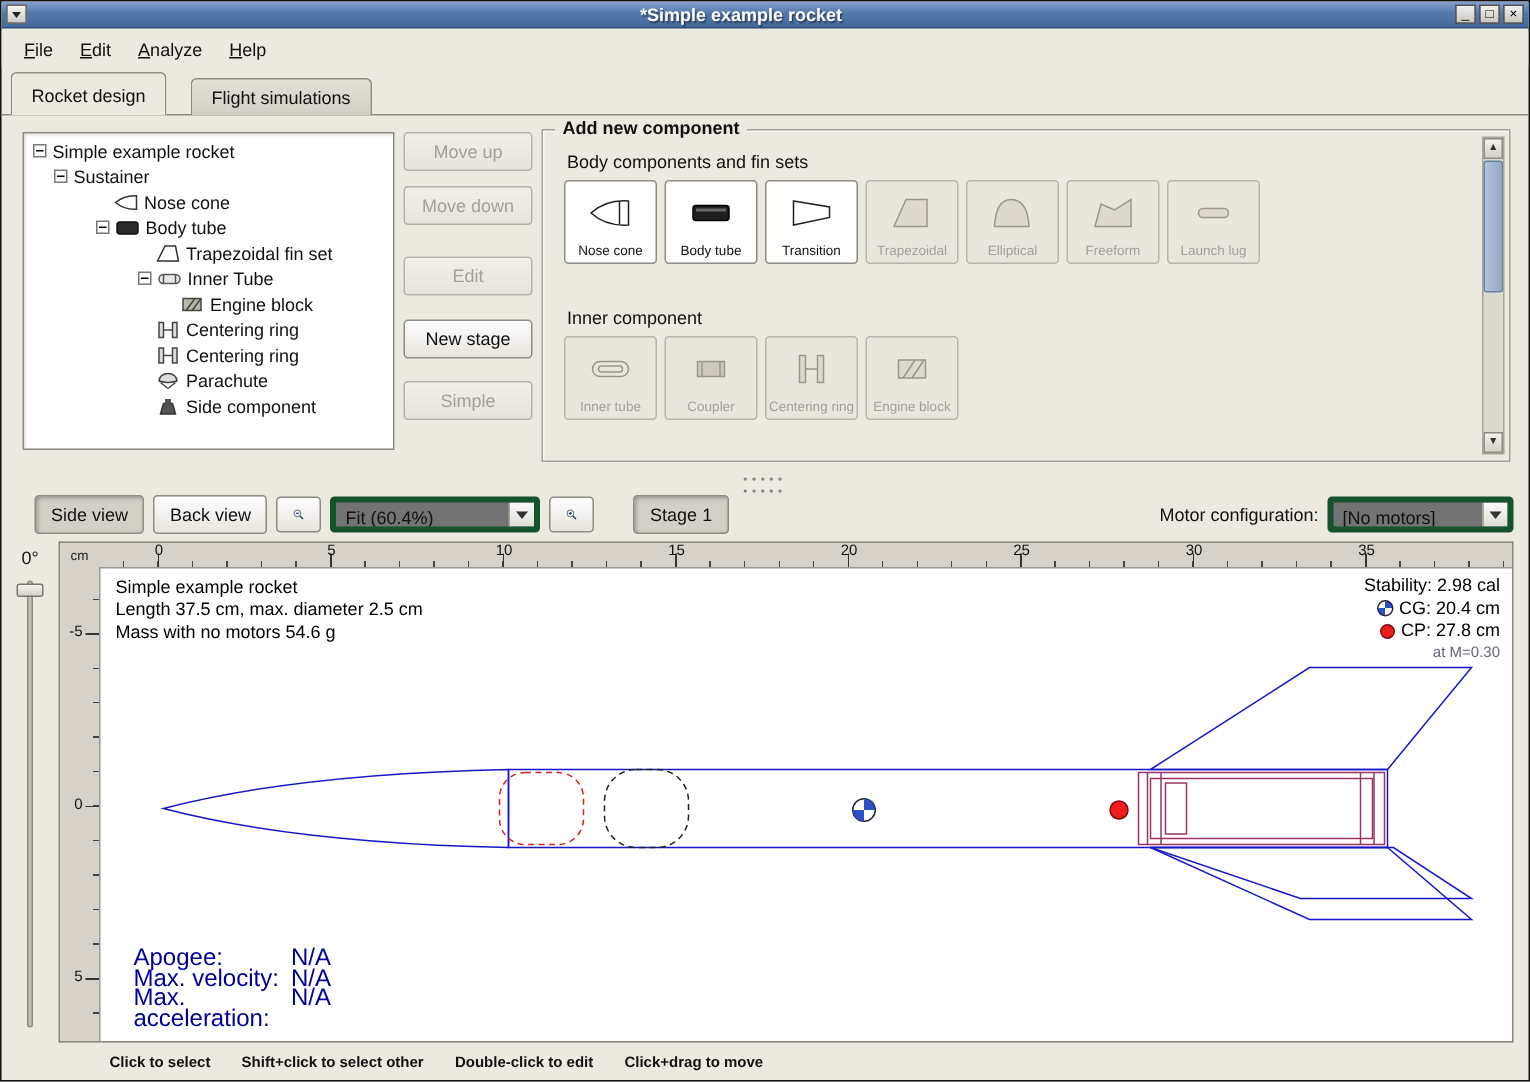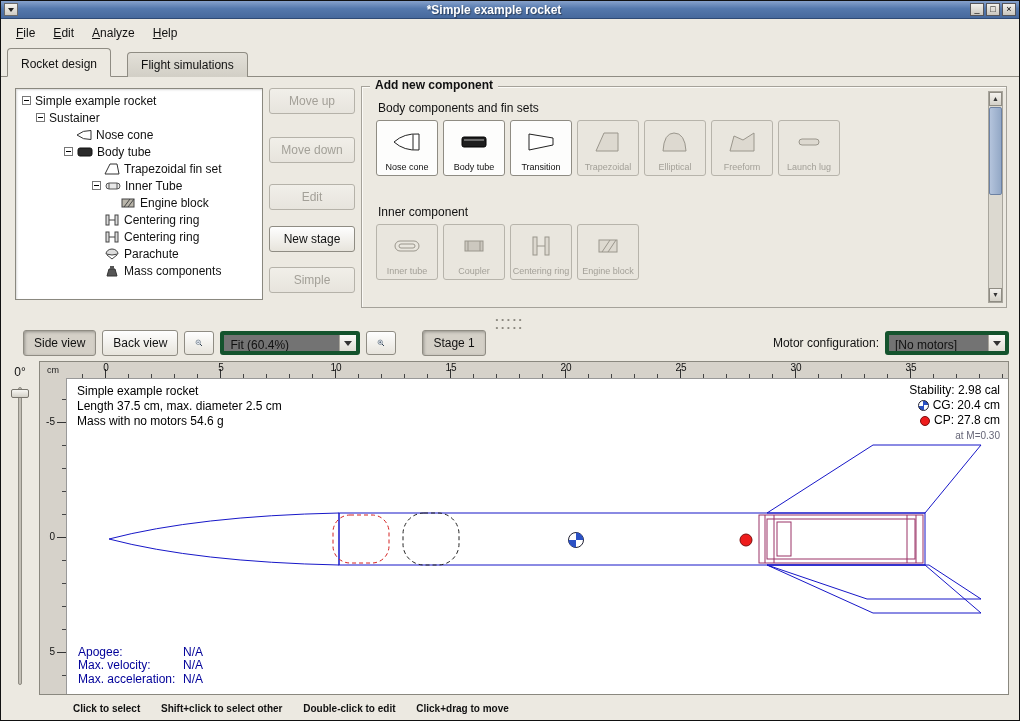--- a/index.html
+++ b/index.html
@@ -106,21 +106,21 @@
   }
   .v-ruler span { position:absolute; right:11px; font-size:10px; color:#111; }
   .canvas { position:absolute; left:26px; top:16px; right:0; bottom:0; background:#fff; border-left:1px solid #999; border-top:1px solid #999; overflow:hidden; }
   .canvas svg { position:absolute; left:0; top:0; }
   .rocket-info { position:absolute; left:10px; top:5px; font-size:12px; line-height:15px; color:#000; }
   .stab-block { position:absolute; right:8px; top:4px; text-align:right; font-size:12px; line-height:15px; color:#000; }
   .stab-row { display:flex; align-items:center; justify-content:flex-end; gap:4px; }
   .cg-mini { width:11px; height:11px; border-radius:50%; border:1px solid #223; background:conic-gradient(#2b51c4 0 90deg, #fff 90deg 180deg, #2b51c4 180deg 270deg, #fff 270deg); }
   .cp-mini { width:10px; height:10px; border-radius:50%; border:1px solid #7c0d0d; background:#ee1c1c; }
   .mach { font-size:10px; color:#667; }
-  .flight-block { position:absolute; left:11px; bottom:8px; font-size:12px; line-height:13.5px; color:#000099; }
+  .flight-block { position:absolute; left:22px; bottom:8px; font-size:16px; line-height:13.5px; color:#000099; }
   .flight-row { display:flex; }
   .flight-row .fl { width:105px; }
   
   .hintbar { position:absolute; left:72px; bottom:6px; font-size:10px; font-weight:bold; color:#111; }
   .hintbar span { margin-right:18px; }
 </style>
 </head>
 <body>
 
 <div class="window">
@@ -234,27 +234,27 @@
         </span>
         <span class="tree-label">Parachute</span>
       </div>
       <div class="tree-row" style="padding-left:88px">
         <span class="tree-icon">
           <svg width="16" height="12" viewBox="0 0 16 12">
               <polygon points="3,11 5,4 11,4 13,11" fill="#555" stroke="#333"></polygon>
               <rect x="6" y="1" width="4" height="3" fill="#555"></rect>
             </svg>
         </span>
-        <span class="tree-label">Mass components</span>
+        <span class="tree-label">Side component</span>
       </div>
     </div>
 
     <div class="action-col">
       <button class="btn" disabled="" style="margin-top:0">Move up</button>
-      <button class="btn" disabled="" style="margin-top:23px">Move down</button>
+      <button class="btn" disabled="" style="margin-top:10px">Move down</button>
       <button class="btn" disabled="" style="margin-top:21px">Edit</button>
       <button class="btn" style="margin-top:16px">New stage</button>
       <button class="btn" disabled="" style="margin-top:15px">Simple</button>
     </div>
 
     <div class="add-group">
       <div class="group-title">Add new component</div>
 
       <div class="section-label" style="top:14px">Body components and fin sets</div>
       <div class="comp-row" style="top:33px">

